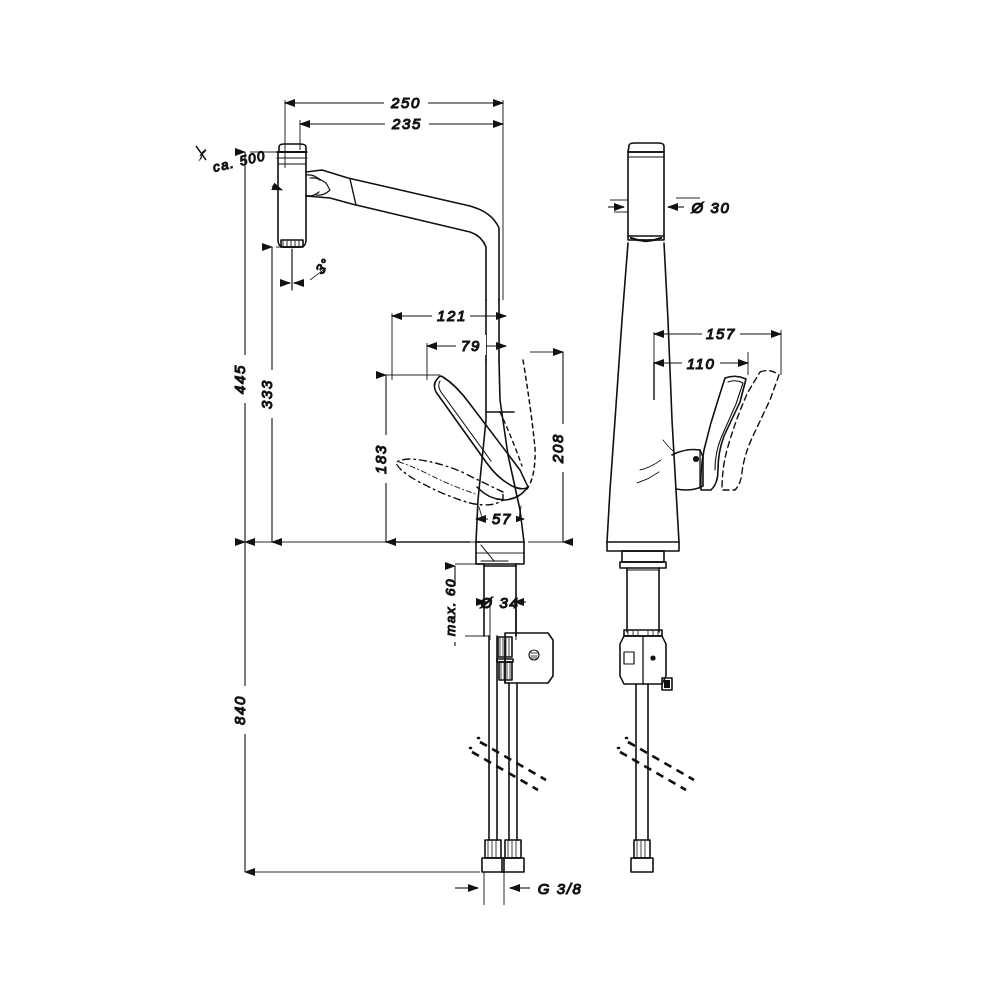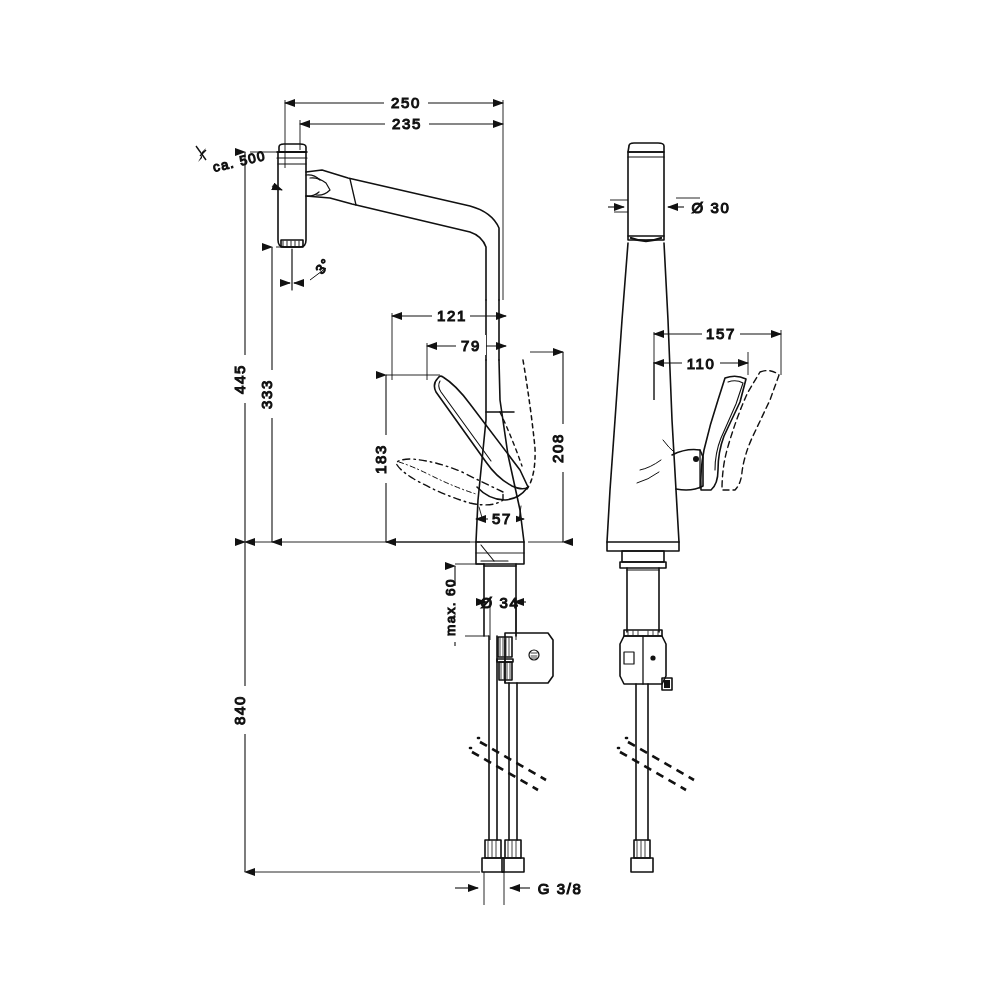--- a/index.html
+++ b/index.html
@@ -6,20 +6,21 @@
   html,body{margin:0;padding:0;background:#ffffff;}
   body{
     width:990px;height:990px;
     font-family:"Liberation Sans", sans-serif;
     overflow:hidden;
     position:relative;
   }
   #sheet{
     position:absolute;left:0;top:0;width:990px;height:990px;
     background:#3b82f6;
+    font-style:italic;
   }
   svg{display:block;}
   .dimtext{
     font-family:"Liberation Sans", sans-serif;
     font-size:15px;
     letter-spacing:1.6px;
     fill:#111111;
   }
   .dimtext-sm{
     font-family:"Liberation Sans", sans-serif;

